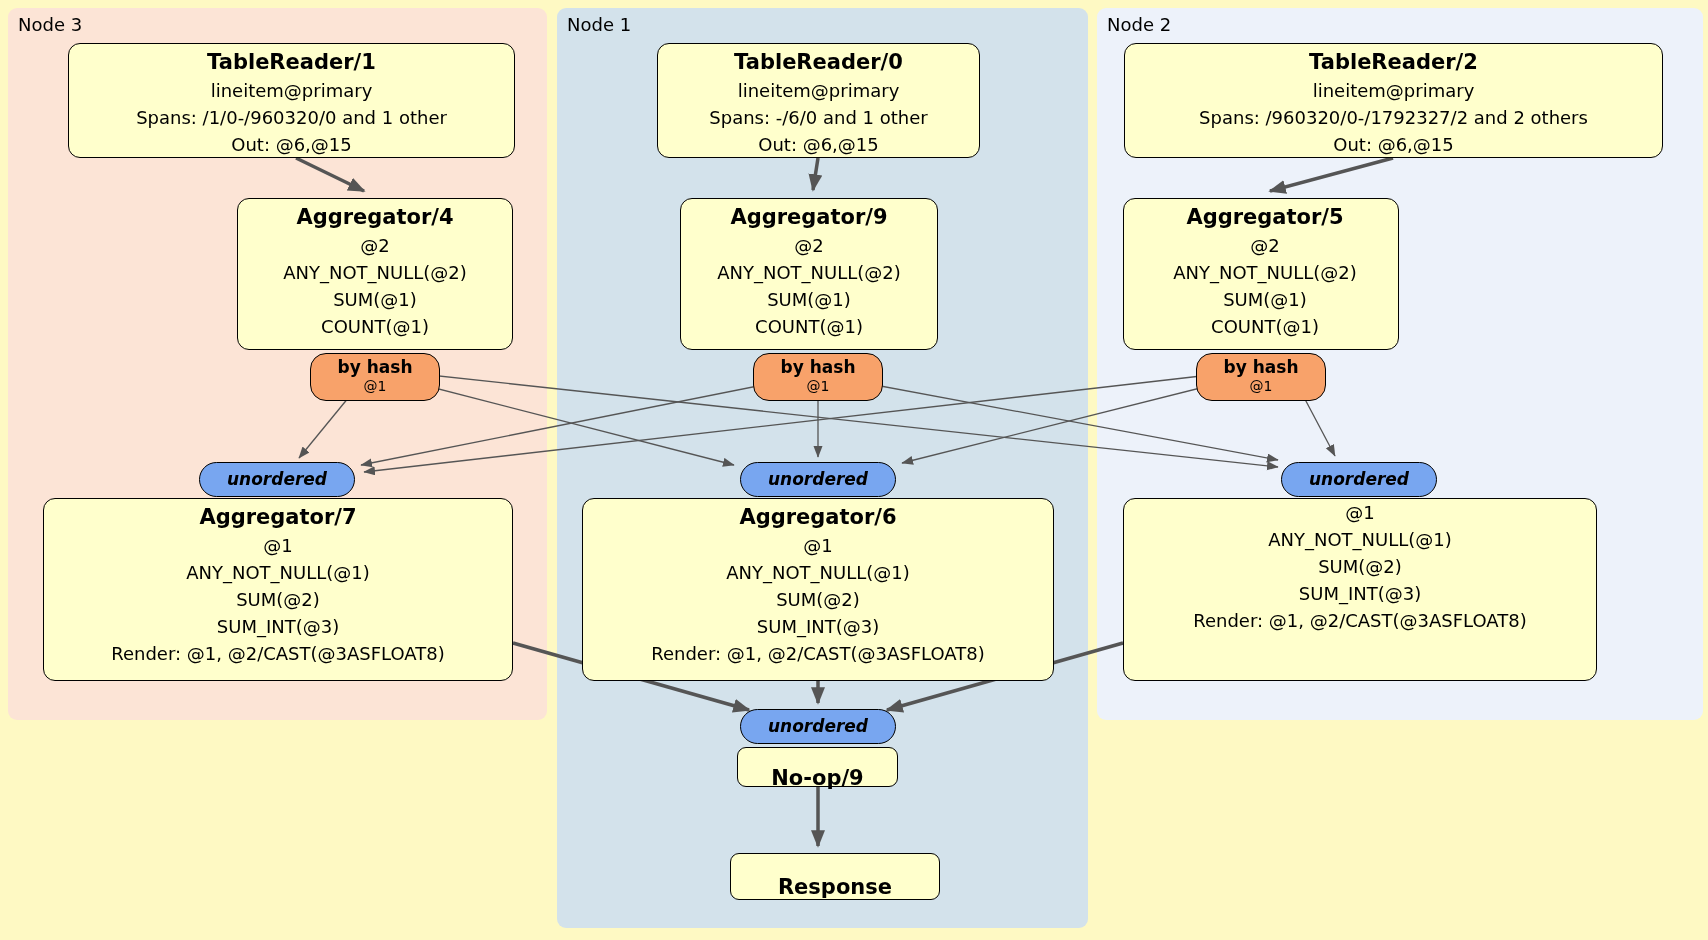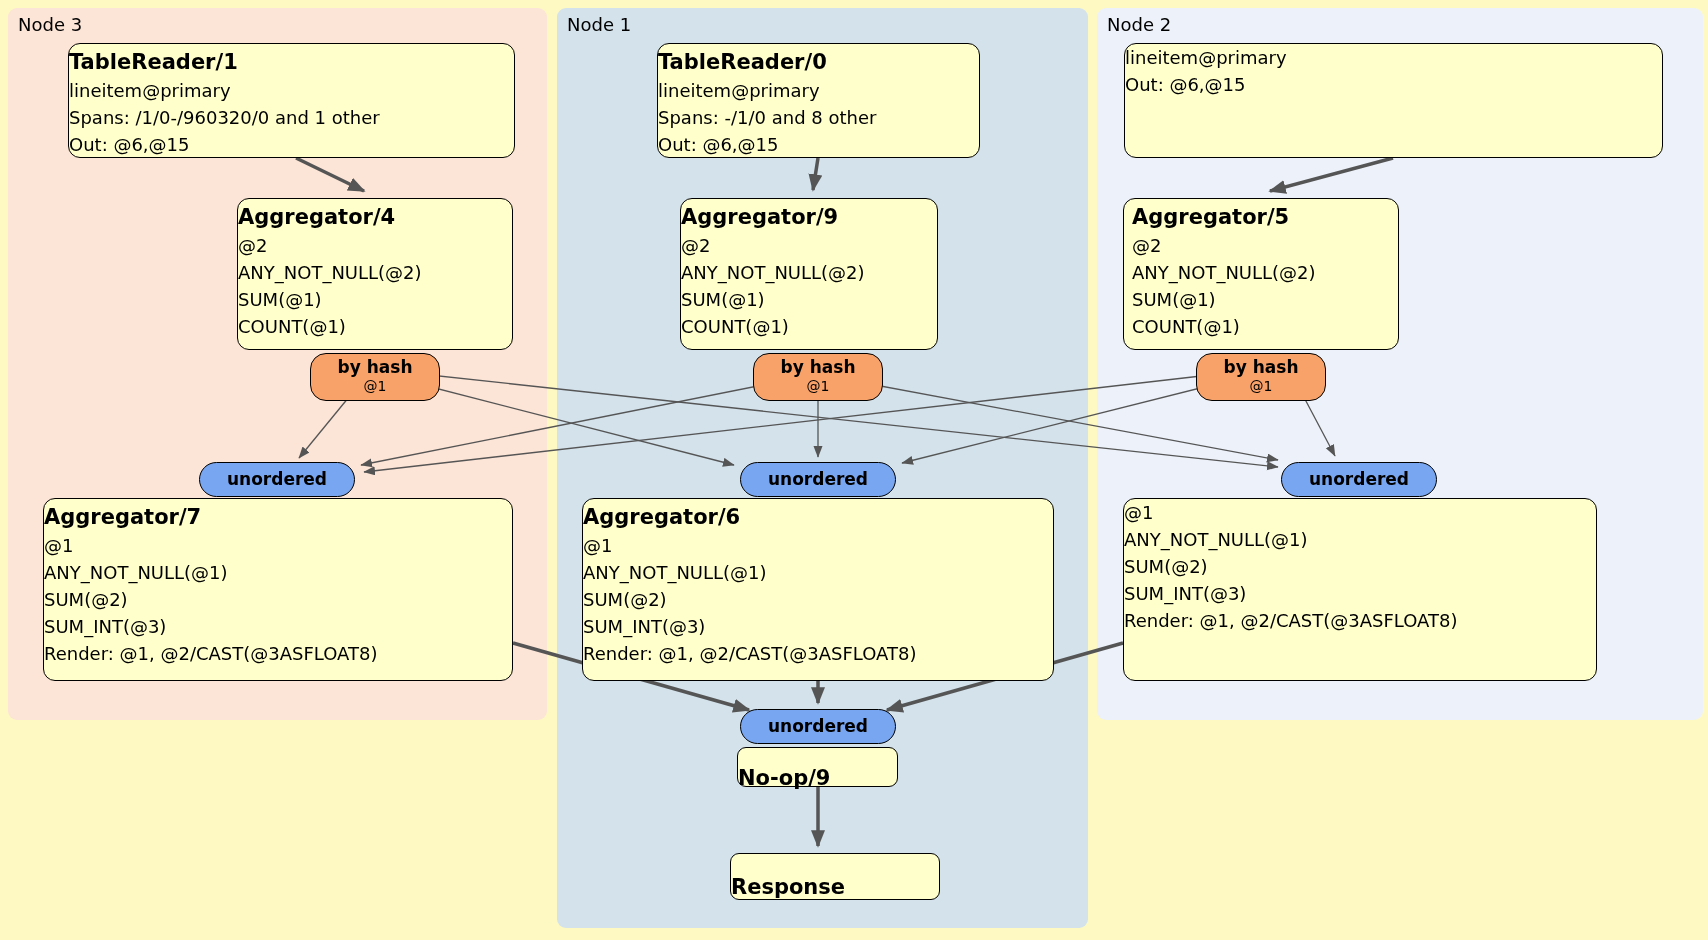--- a/index.html
+++ b/index.html
@@ -10,37 +10,37 @@
   html,body{margin:0;padding:0;background:#ffffff;}
   body{font-family:"DejaVu Sans","Liberation Sans",sans-serif;color:#000;}
   #canvas{position:relative;width:1708px;height:940px;background:#fef9c3;overflow:hidden;}
 
   .region{position:absolute;border-radius:9px;z-index:0;}
   .region-label{position:absolute;left:10px;top:5px;font-size:18px;line-height:24px;}
 
   #edges{position:absolute;left:0;top:0;z-index:1;}
 
   .nbox{position:absolute;background:var(--box-bg);border:1.6px solid var(--border);
-        border-radius:12px;z-index:2;text-align:left;box-sizing:border-box;}
+        border-radius:12px;z-index:2;text-align:center;box-sizing:border-box;}
   .nbox .title{font-weight:bold;font-size:21px;line-height:30px;padding-top:3px;}
   .nbox .bline{font-size:18px;line-height:27px;white-space:nowrap;}
   .nbox.small-title{border-radius:9px;}
   .nbox.small-title .title{line-height:36px;padding-top:12px;}
   #box-response .title{line-height:43px;}
 
   .router{position:absolute;width:130px;height:48px;background:var(--router-bg);
           border:1.6px solid var(--border);border-radius:16px;z-index:3;
           text-align:center;box-sizing:border-box;margin-top:12px;}
   .router .rlabel{font-weight:bold;font-size:17px;line-height:22px;margin-top:2px;}
   .router .rdetail{font-size:14px;line-height:17px;}
 
   .sync{position:absolute;width:156px;height:35px;background:var(--sync-bg);
         border:1.6px solid var(--border);border-radius:18px;z-index:3;
         text-align:center;box-sizing:border-box;font-weight:bold;font-size:17px;
-        line-height:32px;}
+        line-height:32px;font-style:italic;}
 </style>
 </head>
 <body>
 
 <div id="canvas">
 
   <div class="region" style="left:8px;top:8px;width:539px;height:712px;background:var(--node3-bg);">
     <div class="region-label">Node 3</div>
   </div>
   <div class="region" style="left:557px;top:8px;width:531px;height:920px;background:var(--node1-bg);">
@@ -99,41 +99,43 @@
     <div class="bline">@1</div>
     <div class="bline">ANY_NOT_NULL(@1)</div>
     <div class="bline">SUM(@2)</div>
     <div class="bline">SUM_INT(@3)</div>
     <div class="bline">Render: @1, @2/CAST(@3ASFLOAT8)</div>
   </div>
 
   <div class="nbox" style="left:657px;top:43px;width:323px;height:115px;">
     <div class="title">TableReader/0</div>
     <div class="bline">lineitem@primary</div>
-    <div class="bline">Spans: -/1/0 and 8 other</div>
+    <div class="bline">Spans: -/6/0 and 1 other</div>
     <div class="bline">Out: @6,@15</div>
   </div>
   <div class="nbox" style="left:680px;top:198px;width:258px;height:152px;">
     <div class="title">Aggregator/9</div>
     <div class="bline">@2</div>
     <div class="bline">ANY_NOT_NULL(@2)</div>
     <div class="bline">SUM(@1)</div>
     <div class="bline">COUNT(@1)</div>
   </div>
   <div class="nbox" style="left:582px;top:498px;width:472px;height:183px;">
     <div class="title">Aggregator/6</div>
     <div class="bline">@1</div>
     <div class="bline">ANY_NOT_NULL(@1)</div>
     <div class="bline">SUM(@2)</div>
     <div class="bline">SUM_INT(@3)</div>
     <div class="bline">Render: @1, @2/CAST(@3ASFLOAT8)</div>
   </div>
 
   <div class="nbox" style="left:1124px;top:43px;width:539px;height:115px;">
+    <div class="title">TableReader/2</div>
     <div class="bline">lineitem@primary</div>
+    <div class="bline">Spans: /960320/0-/1792327/2 and 2 others</div>
     <div class="bline">Out: @6,@15</div>
   </div>
   <div class="nbox" style="left:1123px;top:198px;width:276px;height:152px;padding-left:8px;">
     <div class="title">Aggregator/5</div>
     <div class="bline">@2</div>
     <div class="bline">ANY_NOT_NULL(@2)</div>
     <div class="bline">SUM(@1)</div>
     <div class="bline">COUNT(@1)</div>
   </div>
   <div class="nbox" style="left:1123px;top:498px;width:474px;height:183px;">

